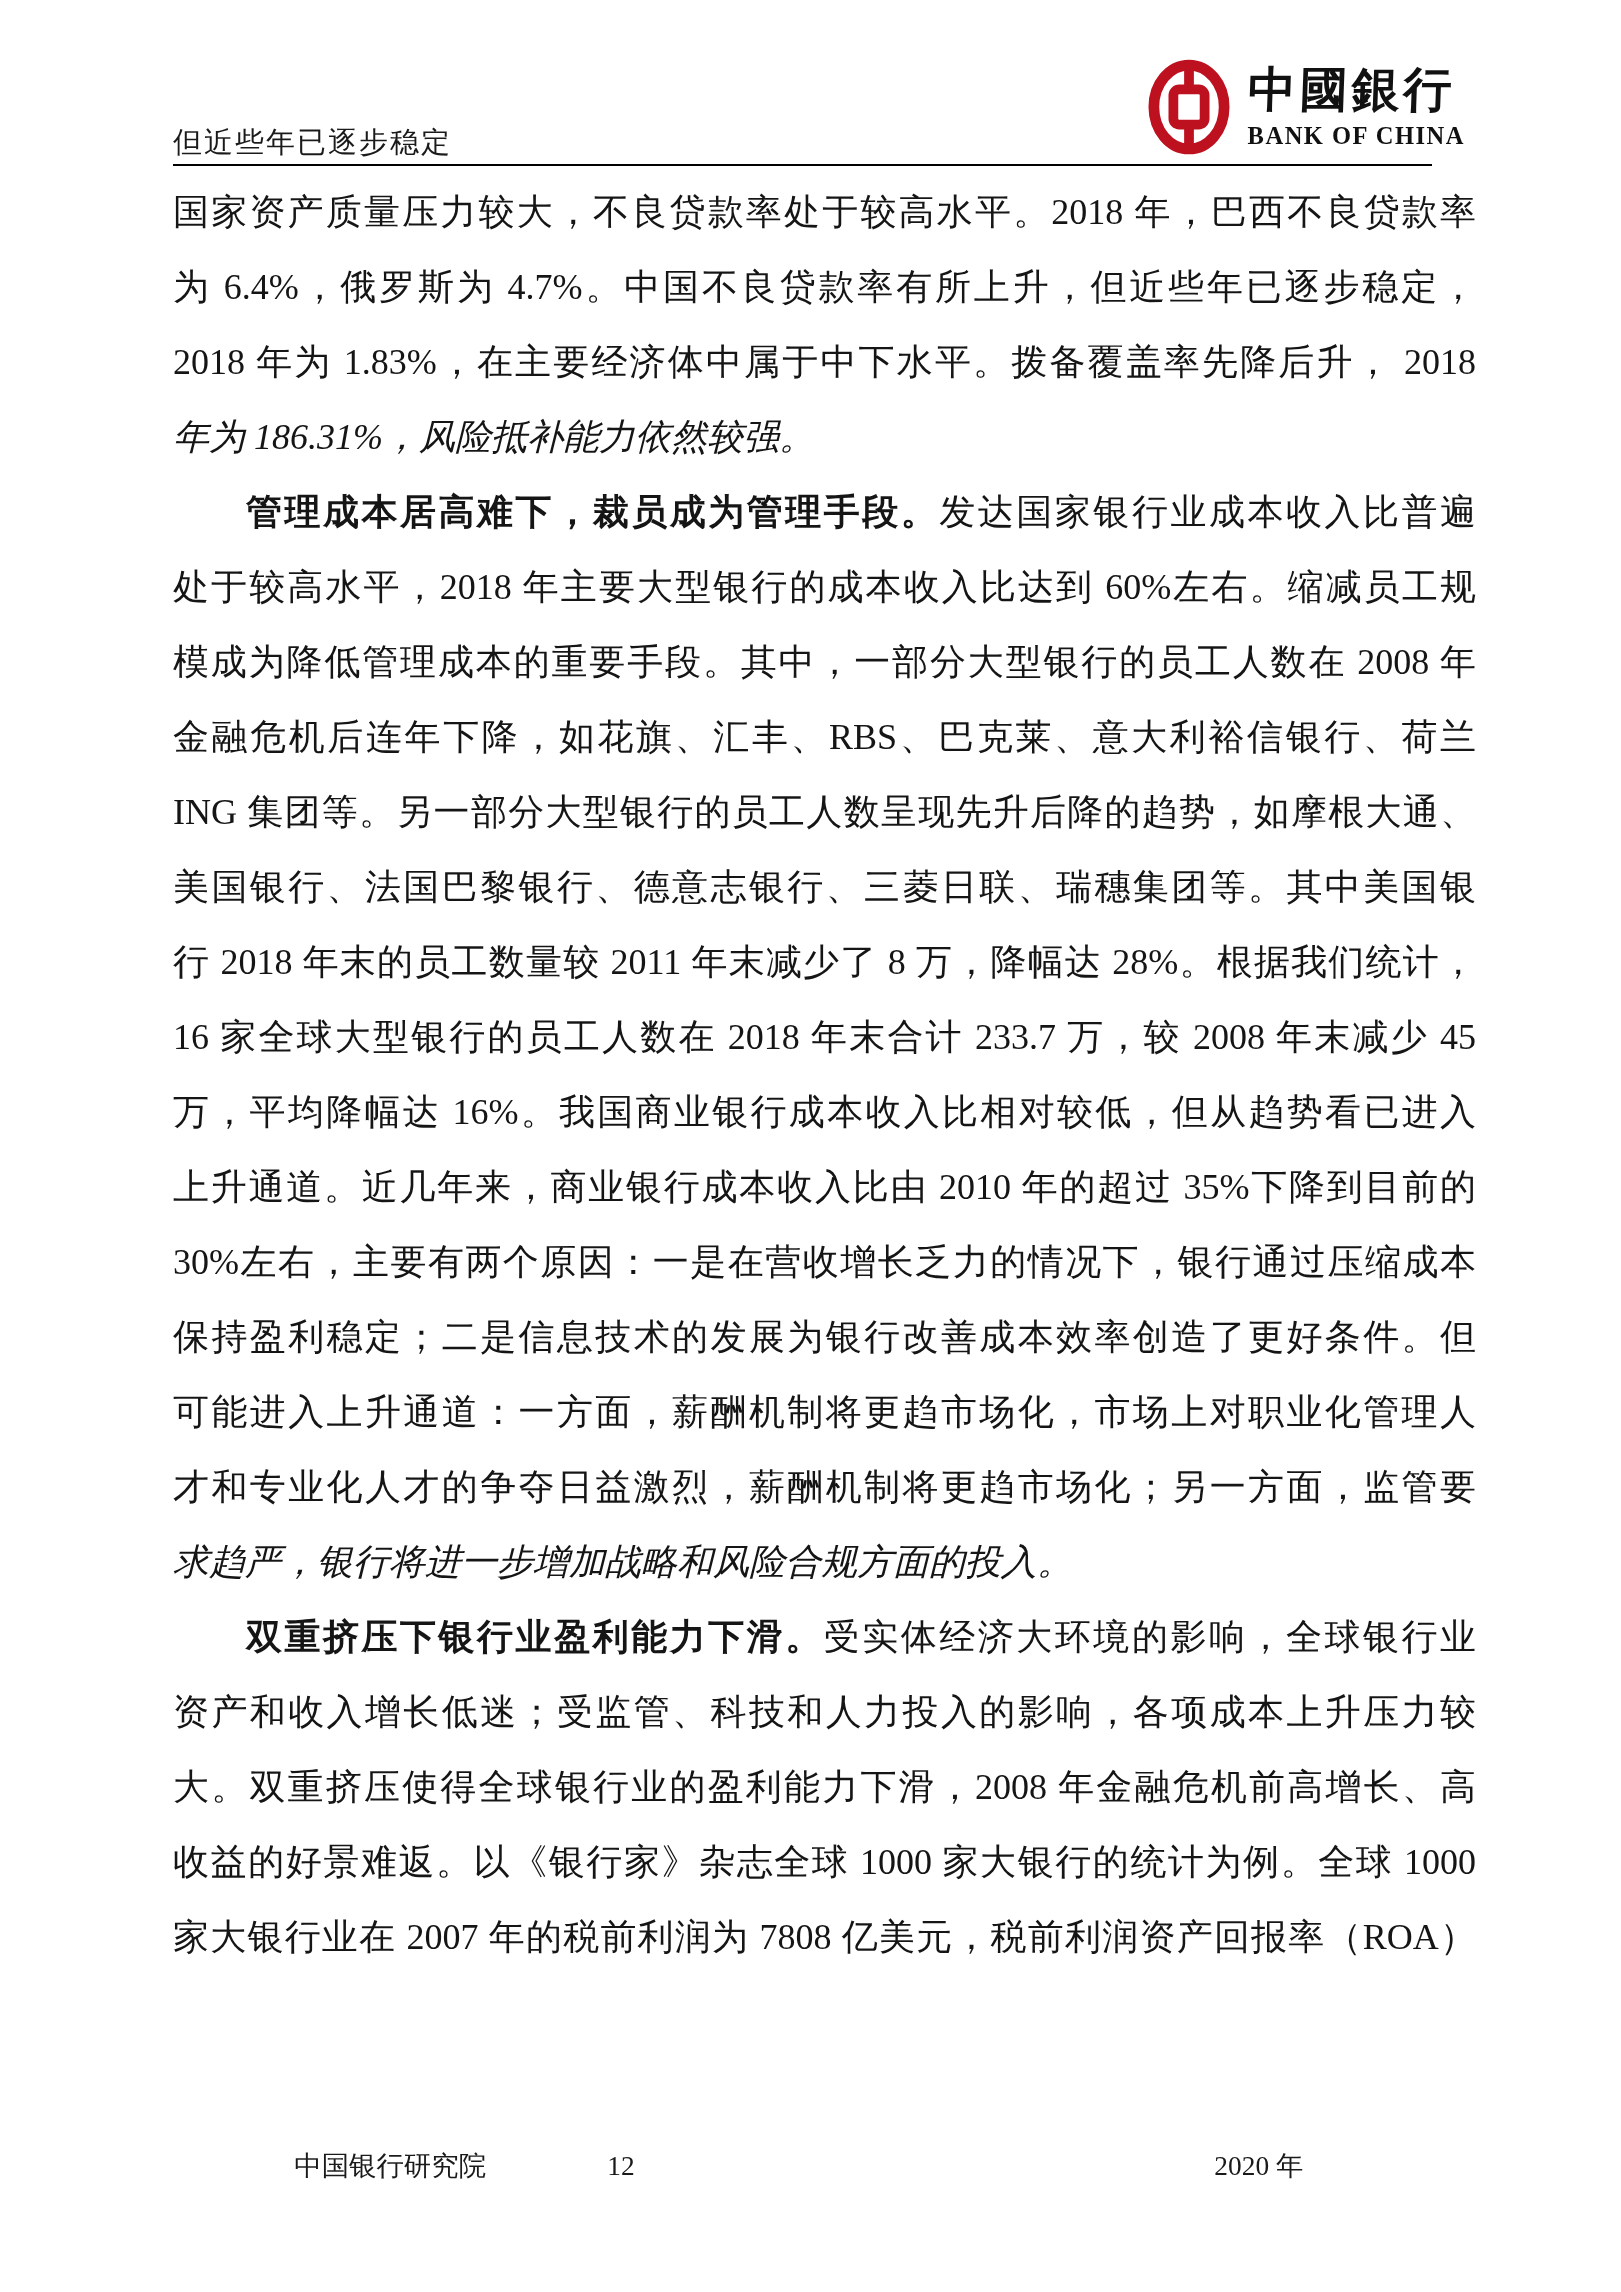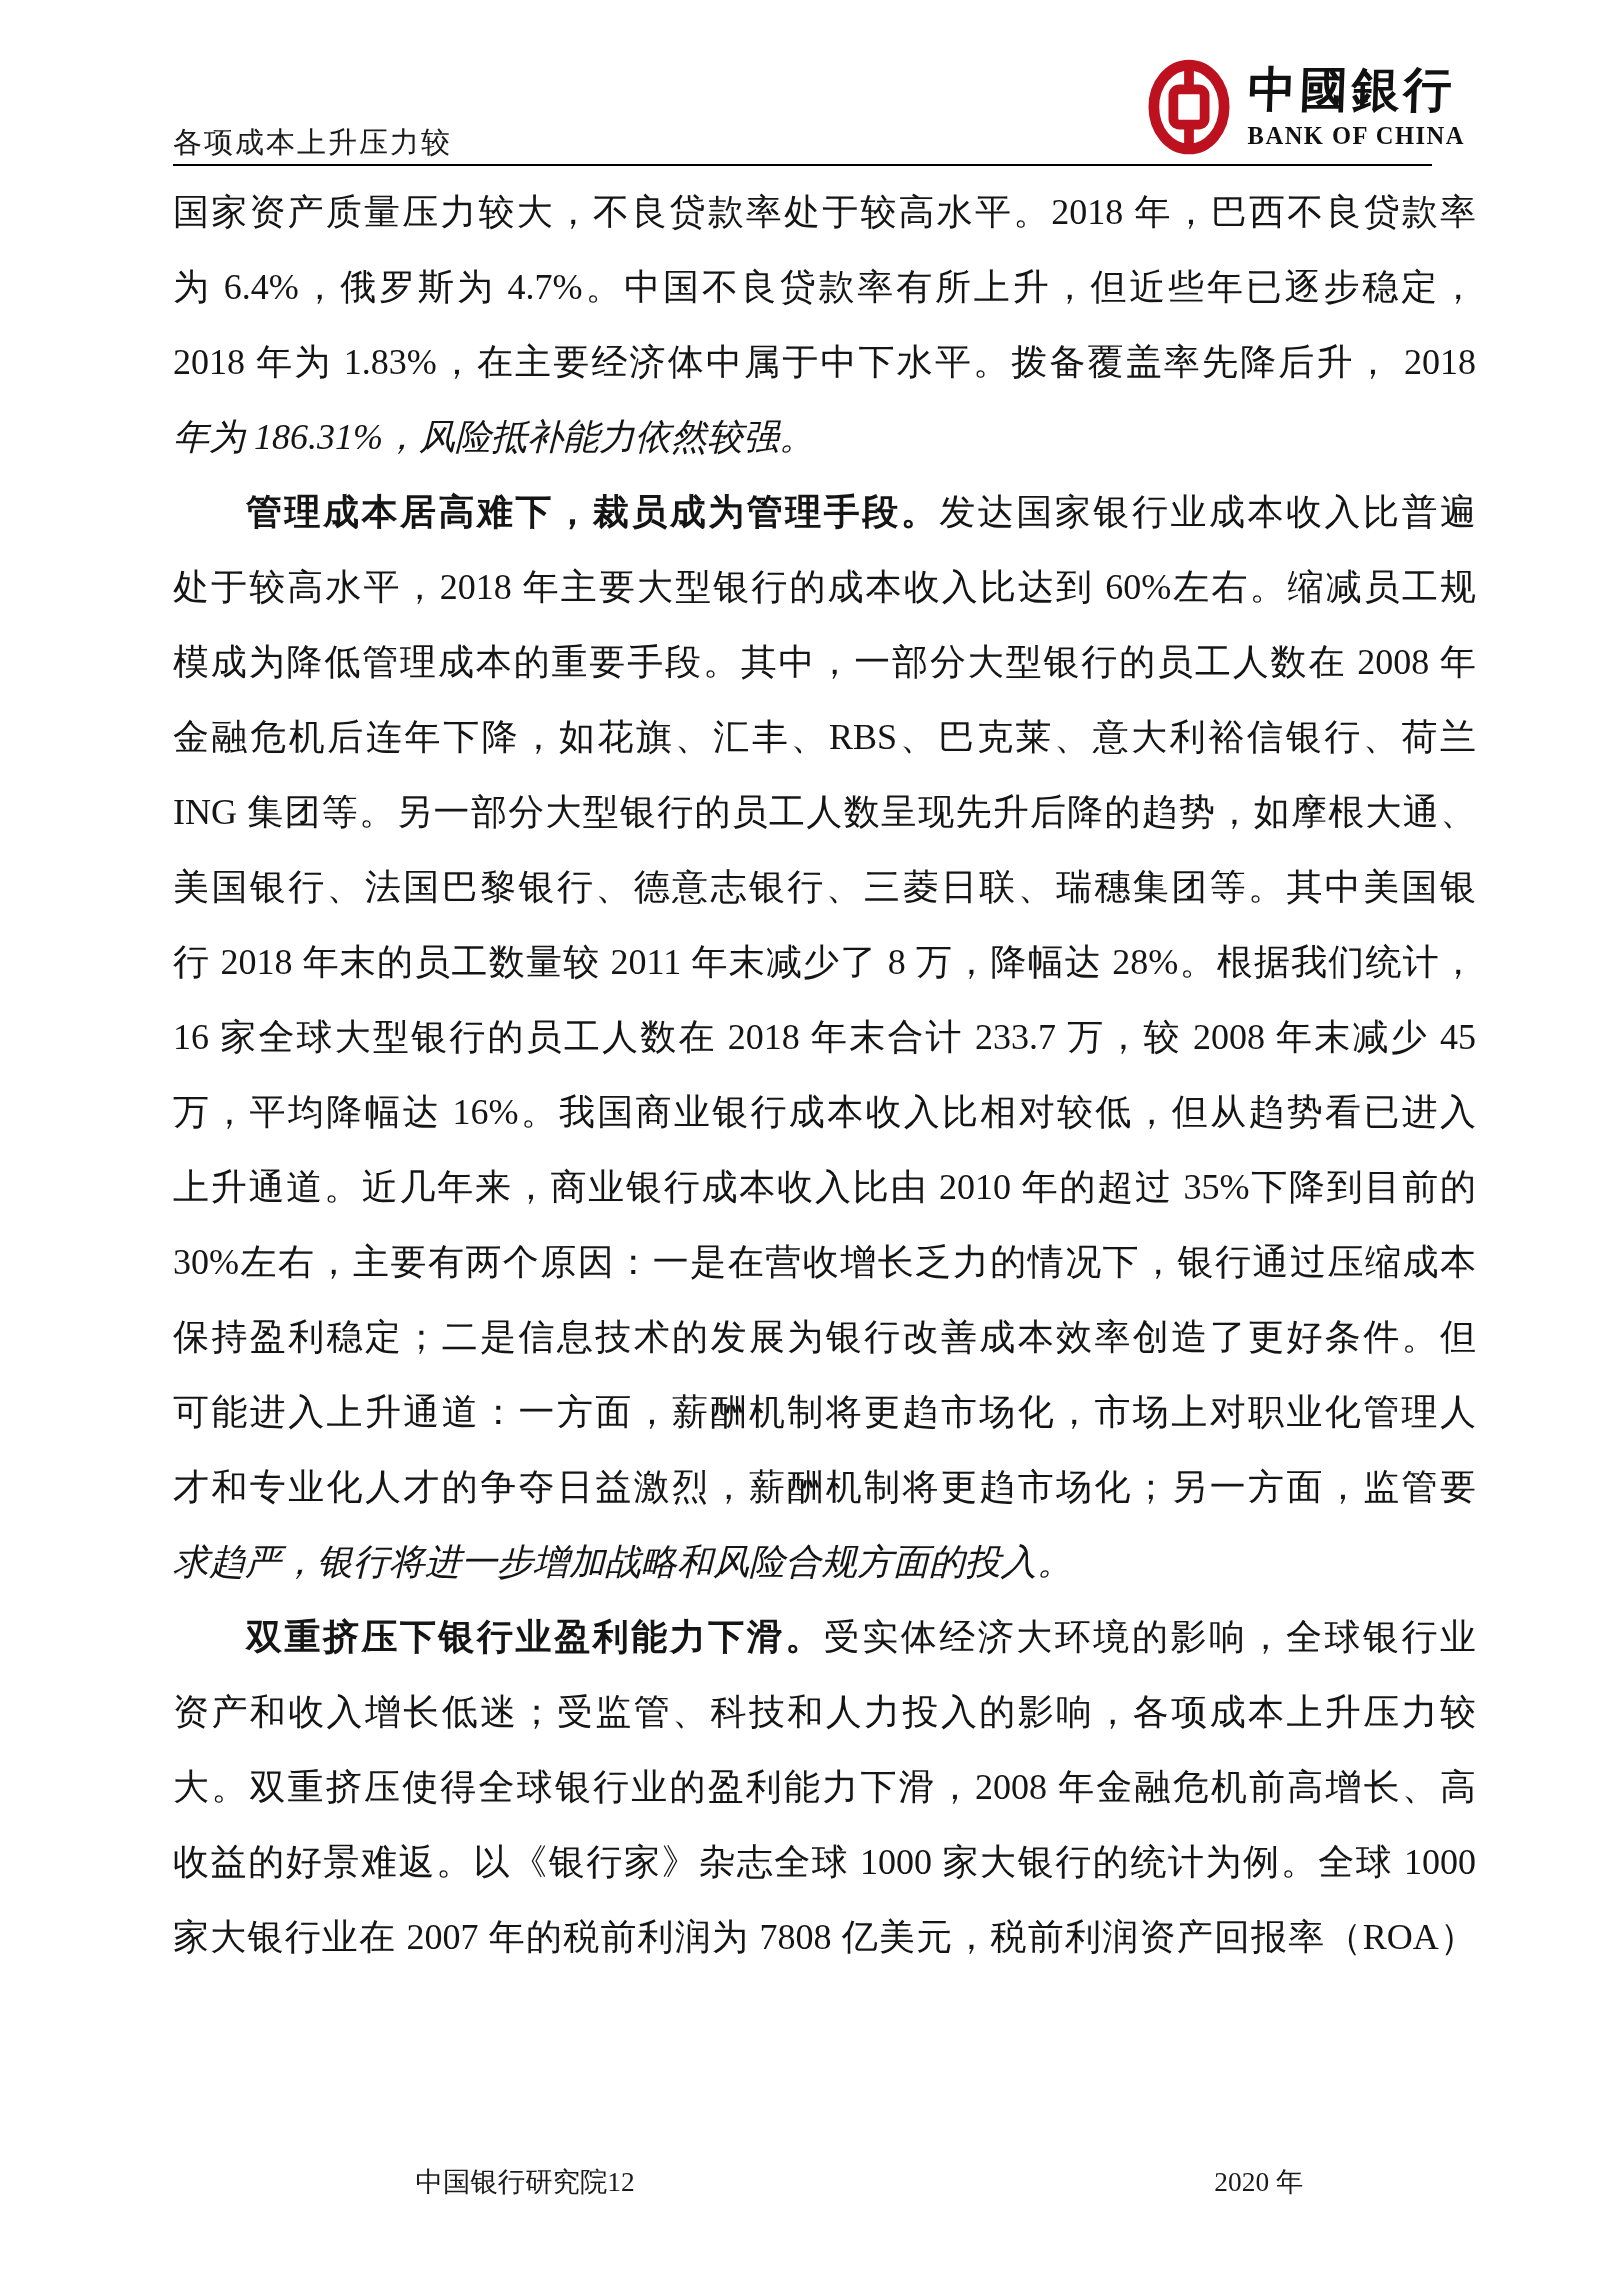--- a/index.html
+++ b/index.html
@@ -84,30 +84,30 @@
   .doc-footer {
     position: absolute;
     left: 173px;
     top: 2148px;
     width: 1303px;
     display: flex;
     align-items: baseline;
     font-size: 27.4px;
     color: #1a1a1a;
   }
-  .f-left  { flex: 1; text-align: right; margin-top: 16px; }
+  .f-left  { flex: 1; text-align: center; }
   .f-center{ flex: 1; text-align: left; }
   .f-right { flex: 1; text-align: center; }
 </style>
 </head>
 <body>
 
 <div class="page">
 
-  <div class="header-title">各项成本上升压力较</div>
+  <div class="header-title">但近些年已逐步稳定</div>
 
   <div class="header-rule"></div>
 
   <div class="logo">
     <svg class="logo-emblem" width="82" height="96" viewBox="0 0 84 98" aria-hidden="true">
       <g fill="none" stroke="var(--brand-red, #be1120)">
         <ellipse cx="42" cy="49" rx="36" ry="43" stroke-width="11"></ellipse>
         <rect x="26" y="31" width="32" height="36" rx="6" stroke-width="10"></rect>
         <line x1="42" y1="8" x2="42" y2="31" stroke-width="10"></line>
         <line x1="42" y1="67" x2="42" y2="90" stroke-width="10"></line>

